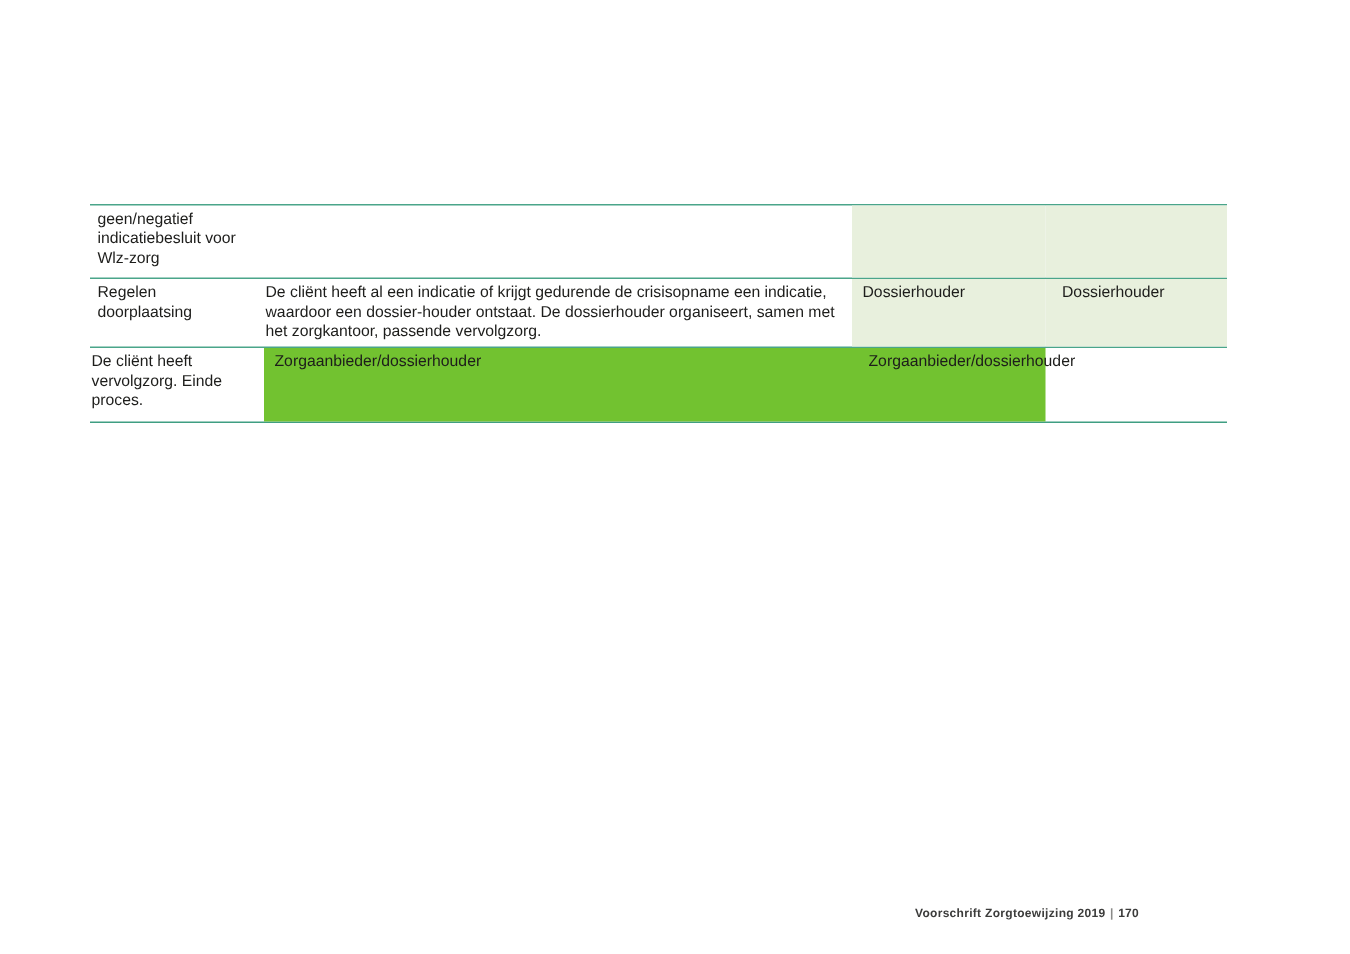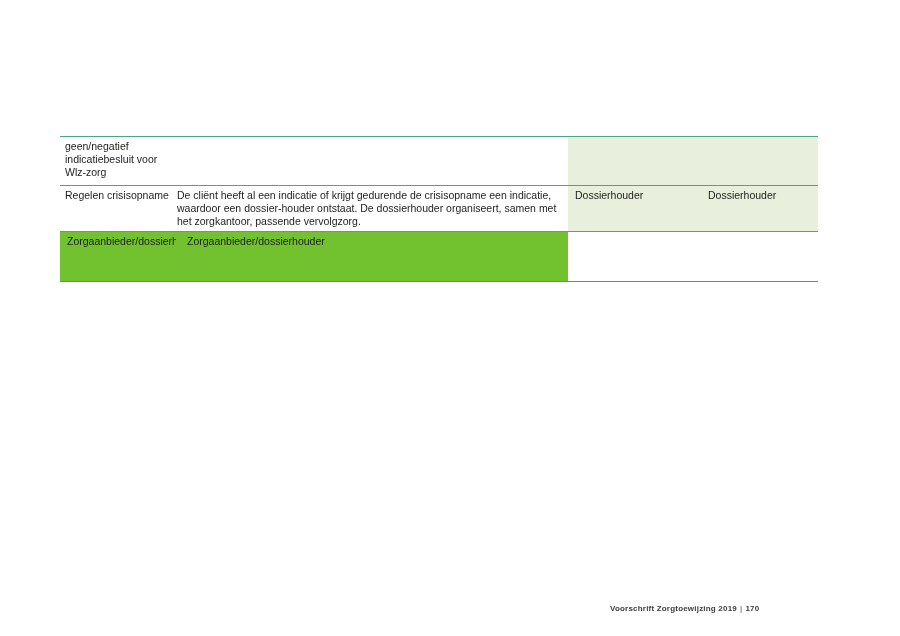--- a/index.html
+++ b/index.html
@@ -57,27 +57,28 @@
   <div class="process-table">
 
     <div class="t-row r1">
       <div class="cell phase">geen/negatief indicatiebesluit voor Wlz-zorg</div>
       <div class="cell desc"></div>
       <div class="cell resp1 bg-light"></div>
       <div class="cell resp2 bg-light"></div>
     </div>
 
     <div class="t-row r2">
-      <div class="cell phase">Regelen crisisopname</div>
+      <div class="cell phase">Regelen doorplaatsing</div>
       <div class="cell desc">De cliënt heeft al een indicatie of krijgt gedurende de crisisopname een indicatie, waardoor een dossier-houder ontstaat. De dossierhouder organiseert, samen met het zorgkantoor, passende vervolgzorg.</div>
       <div class="cell resp1 bg-light">Dossierhouder</div>
       <div class="cell resp2 bg-light">Dossierhouder</div>
     </div>
 
     <div class="t-row r3">
+      <div class="cell desc">De cliënt heeft vervolgzorg. Einde proces.</div>
       <div class="cell resp1 bg-bright">Zorgaanbieder/dossierhouder</div>
       <div class="cell resp2 bg-bright">Zorgaanbieder/dossierhouder</div>
     </div>
 
   </div>
 
   <div class="footer">
     <span>Voorschrift Zorgtoewijzing 2019</span><span class="sep">|</span><span>170</span>
   </div>
 

